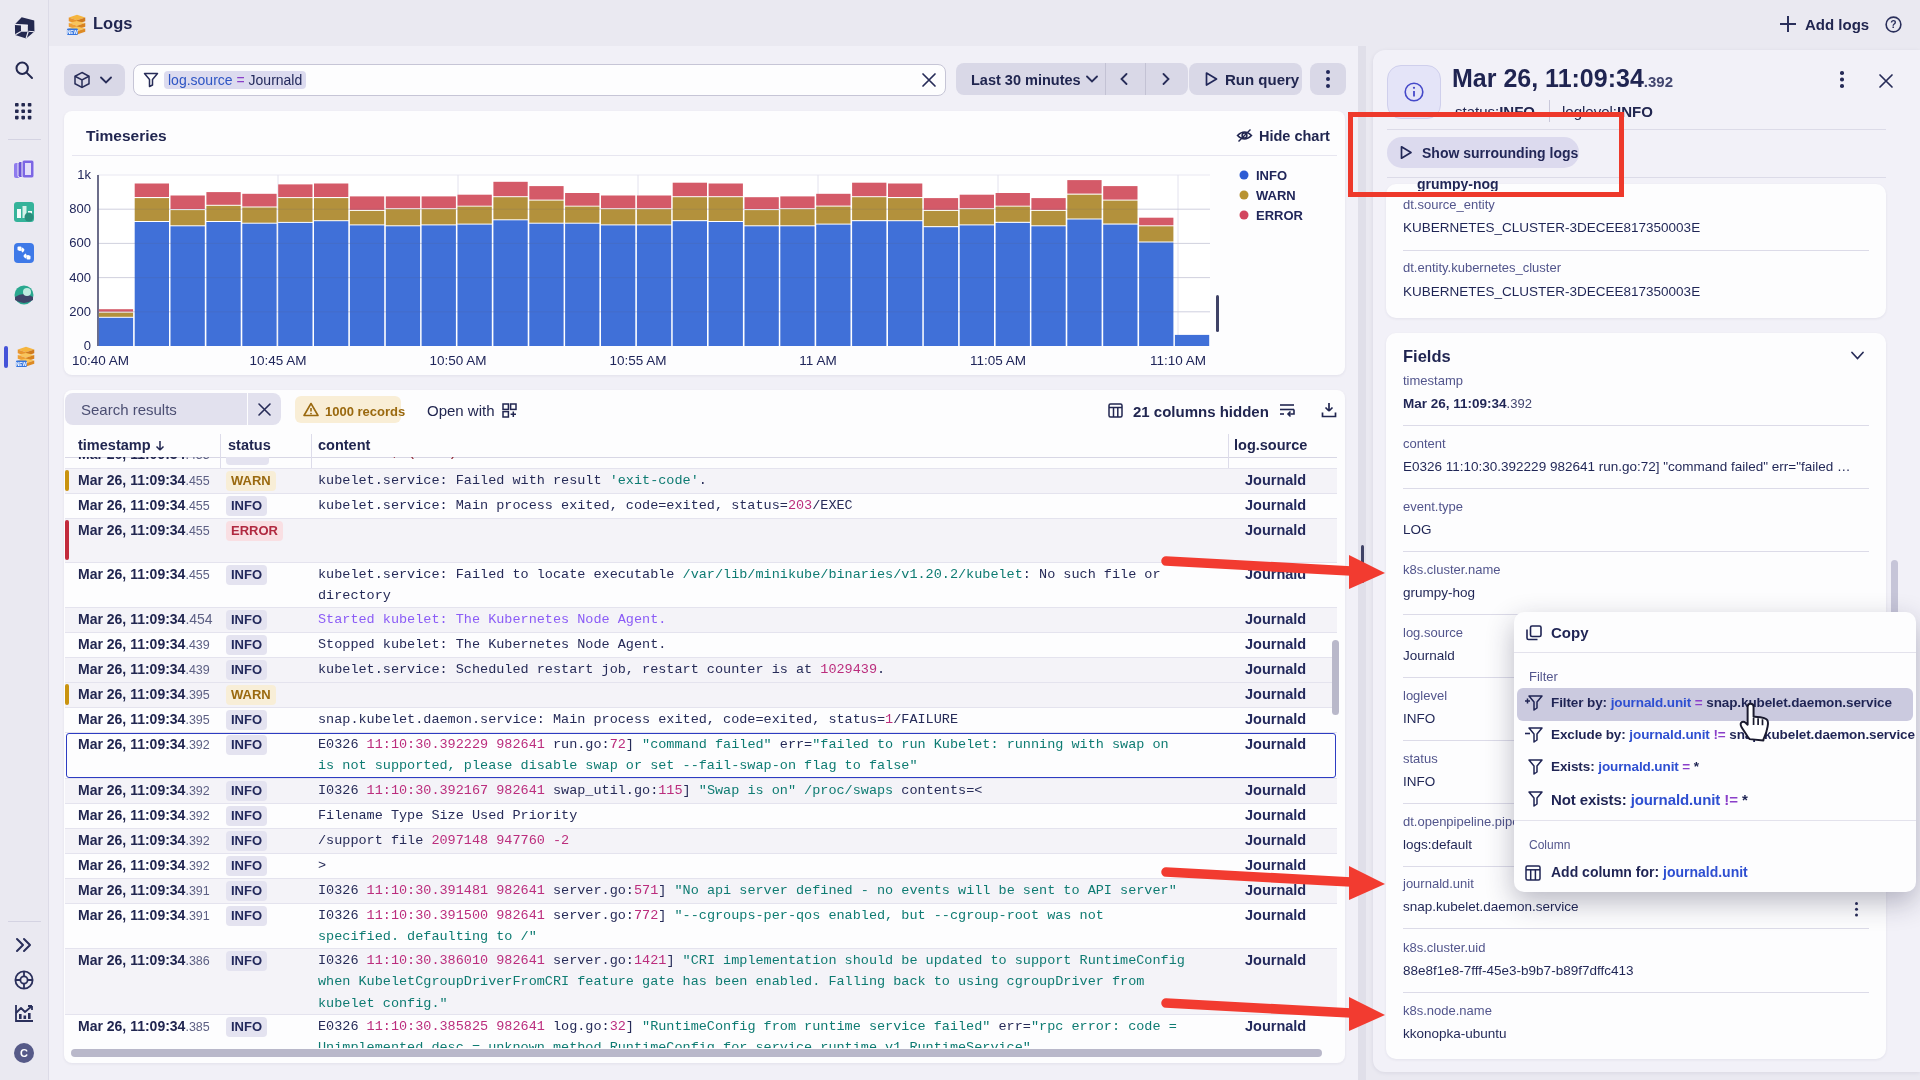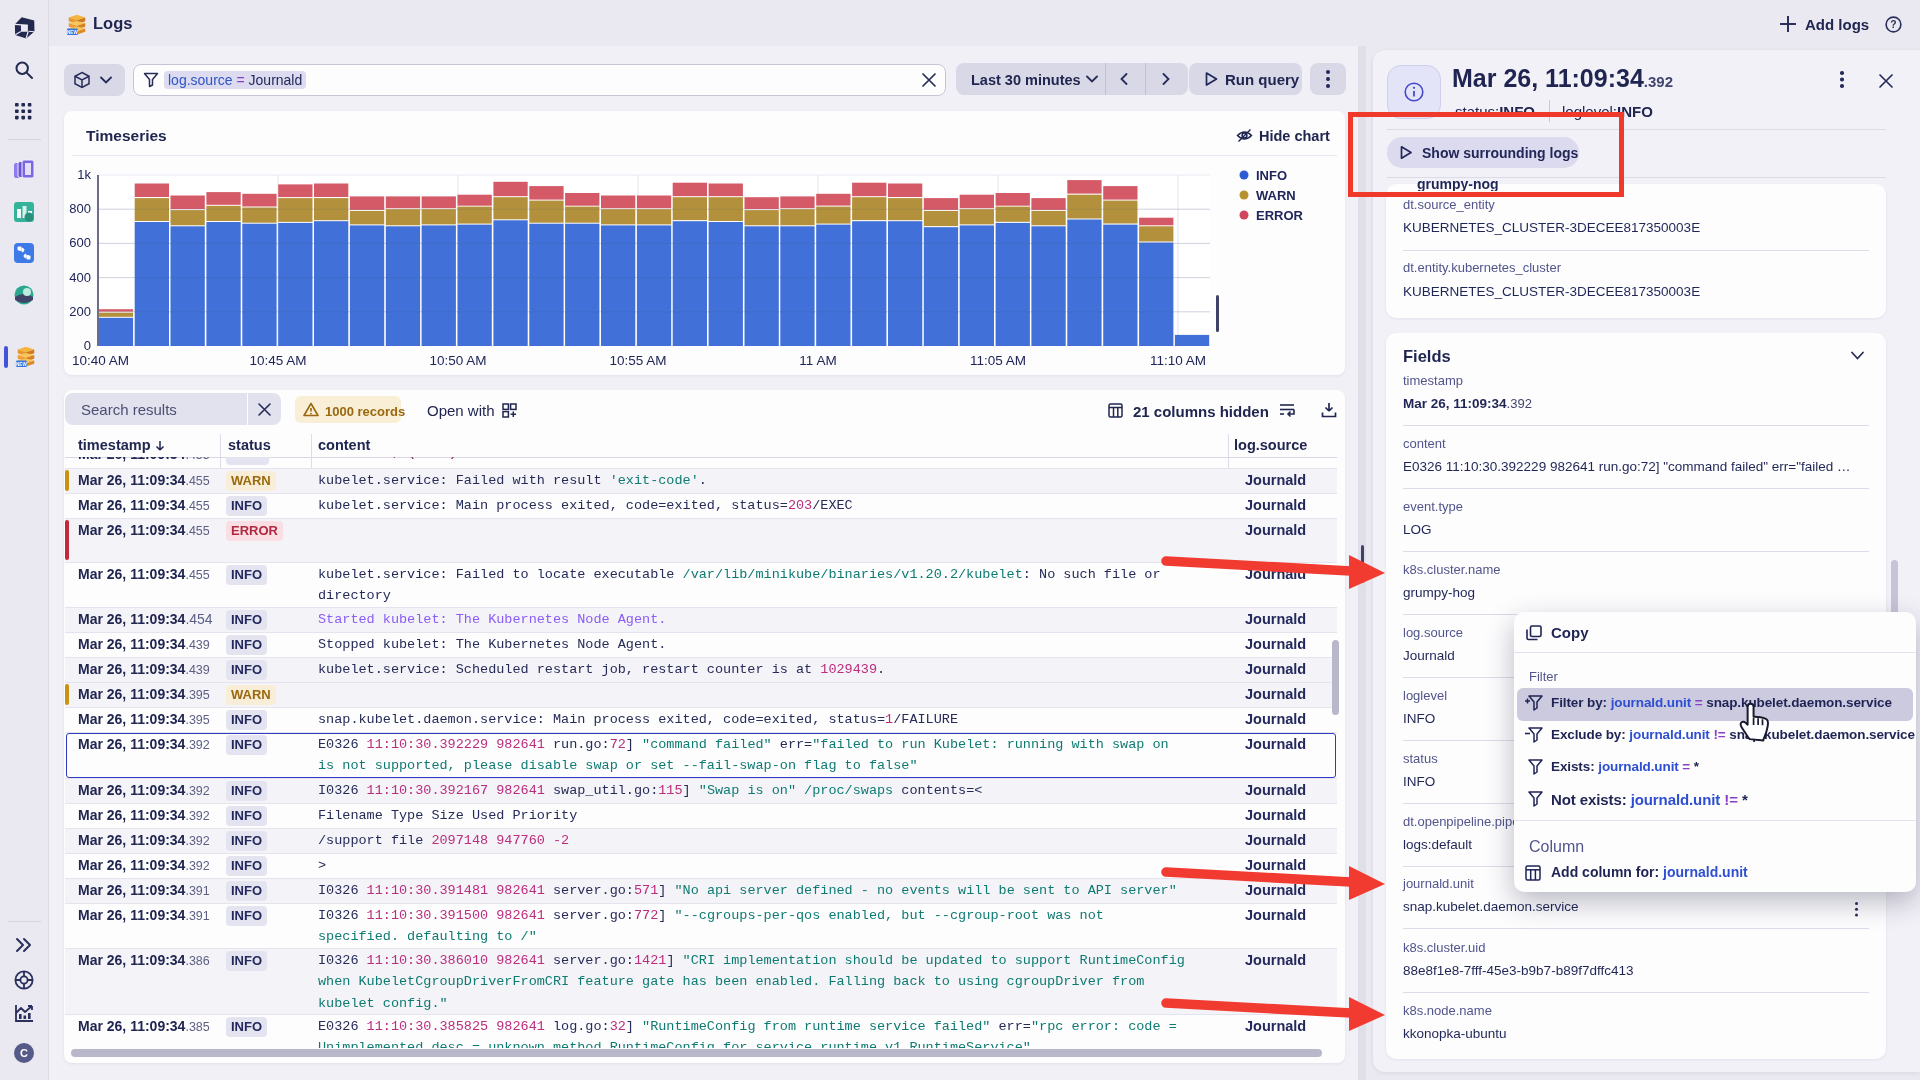--- a/index.html
+++ b/index.html
@@ -558,21 +558,21 @@
 <div class="abs" style="left:1551px;top:727px;font-size:13.5px;letter-spacing:-0.1px;white-space:nowrap;"><span style="font-weight:bold;color:#1f2454;">Exclude by: </span><span style="font-weight:bold;color:#2e4fd1;">journald.unit</span><span style="font-weight:bold;color:#8a3fc9;"> != </span><span style="font-weight:bold;color:#1f2454;">snap.kubelet.daemon.service</span></div>
 <svg class="abs" style="left:1524px;top:759px" width="19" height="17" viewBox="0 0 19 17">
     <path d="M5 1 L18 1 L13 7 L13 13 L10 15 L10 7 Z" fill="none" stroke="#1f2454" stroke-width="1.5" stroke-linejoin="round"></path>
   </svg>
 <div class="abs" style="left:1551px;top:759px;font-size:13.5px;letter-spacing:-0.1px;white-space:nowrap;"><span style="font-weight:bold;color:#1f2454;">Exists: </span><span style="font-weight:bold;color:#2e4fd1;">journald.unit</span><span style="font-weight:bold;color:#8a3fc9;"> = </span><span style="font-weight:bold;color:#1f2454;">*</span></div>
 <svg class="abs" style="left:1524px;top:791px" width="19" height="17" viewBox="0 0 19 17">
     <path d="M5 1 L18 1 L13 7 L13 13 L10 15 L10 7 Z" fill="none" stroke="#1f2454" stroke-width="1.5" stroke-linejoin="round"></path>
   </svg>
 <div class="abs" style="left:1551px;top:791px;font-size:15px;letter-spacing:-0.1px;white-space:nowrap;"><span style="font-weight:bold;color:#1f2454;">Not exists: </span><span style="font-weight:bold;color:#2e4fd1;">journald.unit</span><span style="font-weight:bold;color:#8a3fc9;"> != </span><span style="font-weight:bold;color:#1f2454;">*</span></div>
 <div class="hair" style="left:1514px;top:820px;width:402px;background:#e3e2ec;"></div>
-<div class="abs" style="left:1529px;top:838px;font-size:16px;color:#53568d;">Column</div>
+<div class="abs" style="left:1529px;top:838px;font-size:12px;color:#53568d;">Column</div>
 <svg class="abs" style="left:1525px;top:865px" width="16" height="16" viewBox="0 0 16 16">
 <rect x="1" y="1" width="14" height="14" rx="1.5" fill="none" stroke="#1f2454" stroke-width="1.5"></rect>
 <line x1="1" y1="4.8" x2="15" y2="4.8" stroke="#1f2454" stroke-width="1.5"></line>
 <line x1="5.7" y1="4.8" x2="5.7" y2="15" stroke="#1f2454" stroke-width="1.5"></line>
 <line x1="10.4" y1="4.8" x2="10.4" y2="15" stroke="#1f2454" stroke-width="1.5"></line>
   </svg>
 <div class="abs" style="left:1551px;top:864px;font-size:14px;white-space:nowrap;"><span style="font-weight:bold;color:#1f2454;">Add column for: </span><span style="font-weight:bold;color:#2e4fd1;">journald.unit</span></div>
 <svg class="abs" style="left:1737px;top:698px" width="34" height="44" viewBox="0 0 24 31">
 <path d="M9 29 L8 28 C6.5 25.5 5.5 24 3.8 21.5 C2.8 20 2.2 18.6 2.8 17.6 C3.4 16.6 4.9 16.5 5.9 17.3 L7.5 18.8 L7.5 6.2 C7.5 5 8.4 4.1 9.6 4.1 C10.8 4.1 11.7 5 11.7 6.2 L11.7 13.2 C14 13 19.2 13.8 20.8 15 C22.4 16.2 22 18.3 21.6 20.2 C21.3 21.8 20.3 25.6 19.4 27.4 C18.8 28.6 18.6 29 18.6 30 Z" fill="#ffffff" stroke="#1a1a2e" stroke-width="1.4" stroke-linejoin="round"></path>
 <path d="M11.7 14 L11.7 19 M14.9 14.2 L14.9 19 M18 15 L18 19.2" stroke="#1a1a2e" stroke-width="1.2" fill="none"></path>

